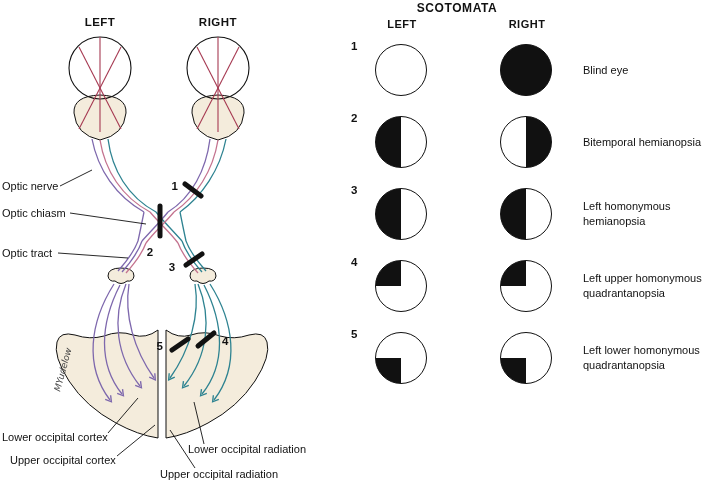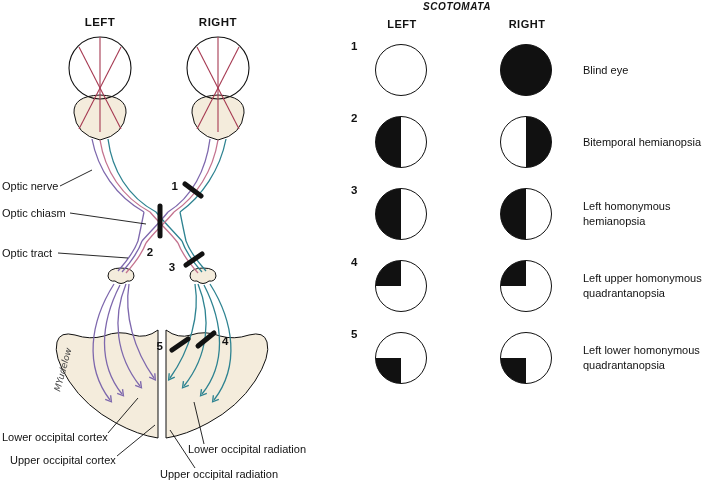--- a/index.html
+++ b/index.html
@@ -9,21 +9,21 @@
   
   #pathway-pane{position:absolute;left:0;top:0;width:345px;height:483px;}
   .svg-lbl{font:11px "Liberation Sans",sans-serif;fill:#111;}
   .svg-hdr{font:bold 11.5px "Liberation Sans",sans-serif;fill:#111;letter-spacing:.5px;}
   .svg-num{font:bold 11.5px "Liberation Sans",sans-serif;fill:#111;}
   .svg-sig{font:italic 9px "DejaVu Sans",sans-serif;fill:#444;}
 
   
   #scotomata-pane{position:absolute;left:345px;top:0;width:363px;height:483px;}
   #scotomata-title{position:absolute;left:37px;top:1px;width:150px;text-align:center;
-                   font-size:10px;font-weight:bold;letter-spacing:.6px;font-style:italic;}
+                   font-size:12px;font-weight:bold;letter-spacing:.6px;}
   .col-hdr{position:absolute;top:18px;width:80px;text-align:center;
            font-size:11px;font-weight:bold;letter-spacing:.5px;}
   #col-hdr-left{left:17px;} #col-hdr-right{left:142px;}
   .sc-row{position:absolute;left:0;width:363px;height:52px;}
   .sc-num{position:absolute;left:6px;top:-4px;font-size:11.5px;font-weight:bold;}
   .scotoma{position:absolute;top:0;width:52px;height:52px;border:1.6px solid #111;
            border-radius:50%;background:#fff;box-sizing:border-box;}
   .scotoma.pos-left{left:30px;} .scotoma.pos-right{left:155px;}
   .scotoma[data-fill="full"]{background:#111;}
   .scotoma[data-fill="left-half"]{background:conic-gradient(from 180deg,#111 0 180deg,#fff 0);}

